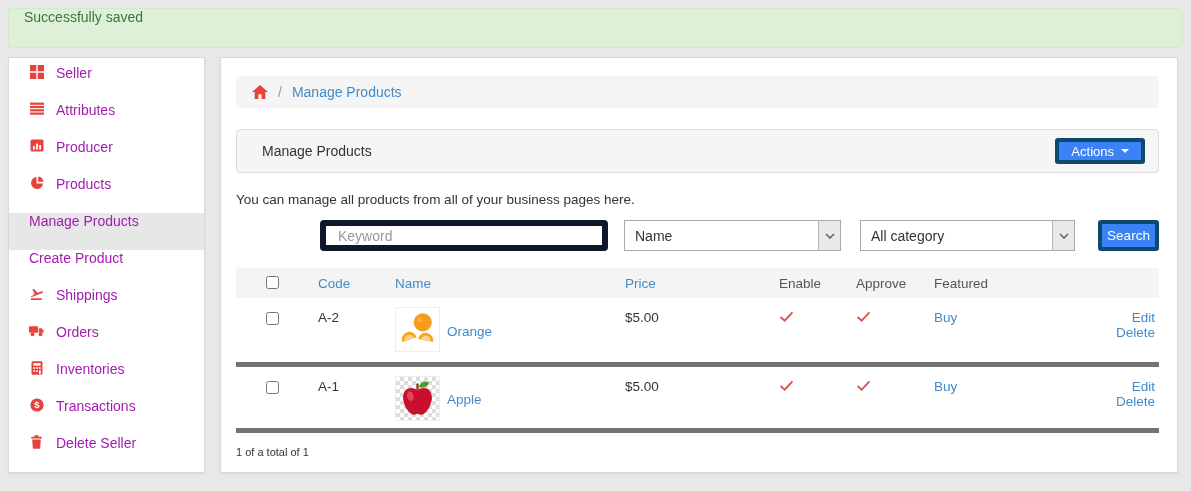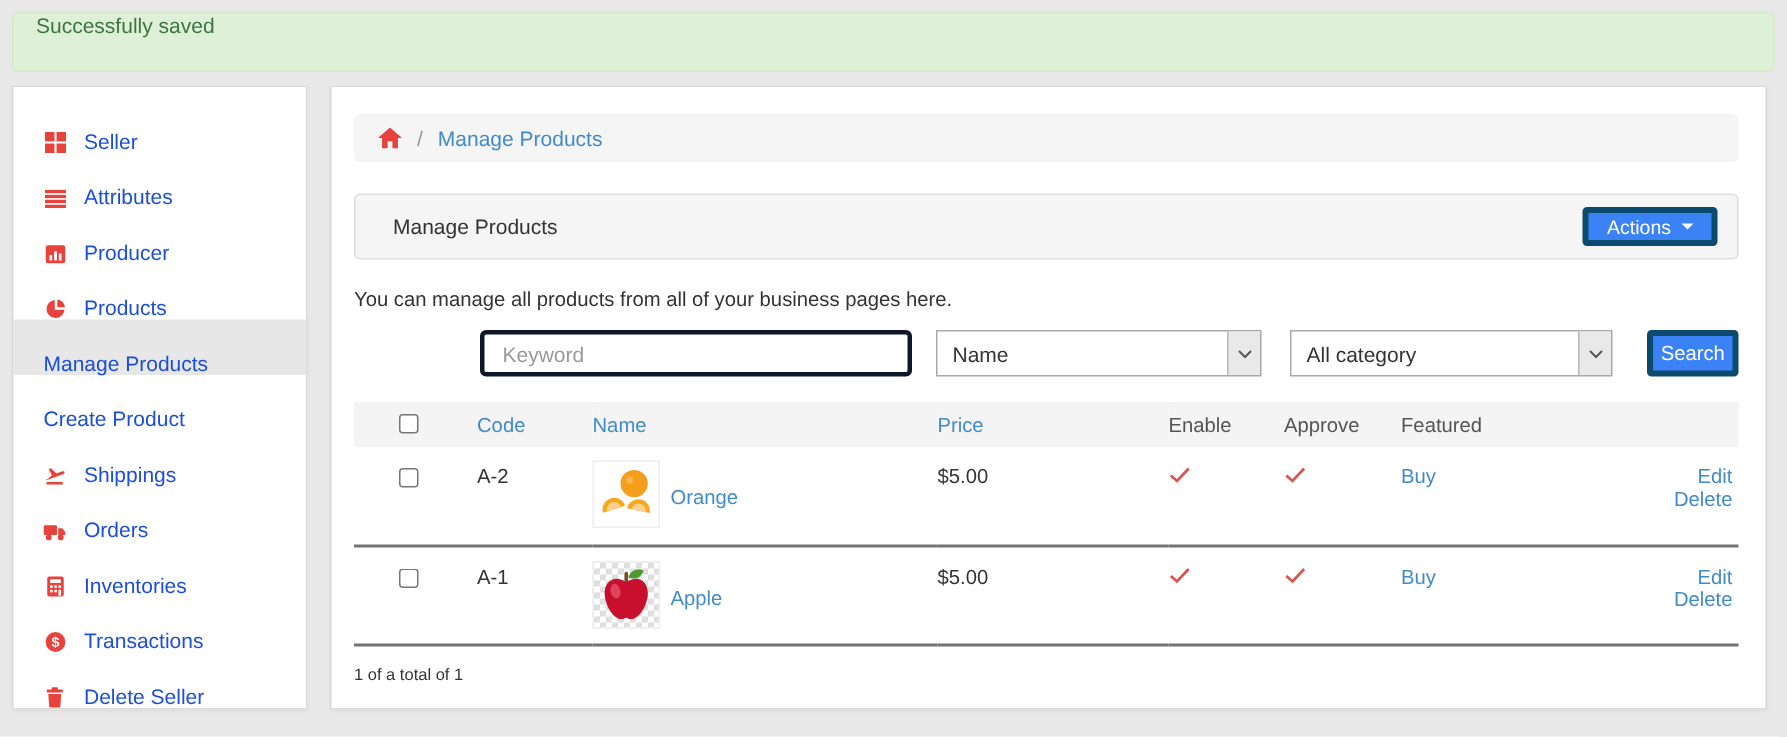--- a/index.html
+++ b/index.html
@@ -39,23 +39,23 @@
     background: #fff;
     border: 1px solid #d9d9d9;
     box-shadow: 0 1px 2px rgba(0,0,0,.06);
   }
 
   
   .sidebar { width: 199px; padding-top: 7px; }
   .side-item {
     height: 37px;
     display: flex;
-    align-items: flex-end;
+    align-items: flex-start;
     padding: 0 18px 0 20px;
-    color: #1d4ed8;
+    color: #a21caf;
     font-size: 14px;
   }
   .side-item .sicon {
     width: 15px;
     margin-right: 12px;
     display: inline-flex;
     align-items: center;
     justify-content: center;
   }
   .side-item.active { background: #e7e7e7; }
@@ -116,21 +116,21 @@
   .search-row {
     margin-top: 13px;
     display: flex;
     align-items: center;
     height: 31px;
   }
   .keyword {
     margin-left: 84px;
     width: 288px;
     height: 31px;
-    border: 3px solid #0f172a;
+    border: 6px solid #0f172a;
     border-radius: 4px;
     padding: 0 12px;
     font-size: 14px;
     font-family: "Liberation Sans", sans-serif;
     color: #333;
     outline: none;
   }
   .keyword::placeholder { color: #999; }
   .nselect {
     height: 31px;
@@ -172,21 +172,21 @@
     font-weight: normal;
     text-align: left;
     color: #555;
     padding: 0;
   }
   .products td {
     vertical-align: top;
     padding: 12px 0 0 0;
     height: 66px;
   }
-  .products tbody tr { border-bottom: 2px solid #737373; }
+  .products tbody tr { border-bottom: 5px solid #737373; }
   .col-check { width: 82px; }
   .col-code  { width: 77px; }
   .col-name  { width: 230px; }
   .col-price { width: 154px; }
   .col-en    { width: 77px; }
   .col-ap    { width: 78px; }
   .col-feat  { width: 150px; }
   .col-act   { }
   th.c-check, td.c-check { padding-left: 30px; }
   td.c-act, th.c-act { text-align: right; padding-right: 4px; }

